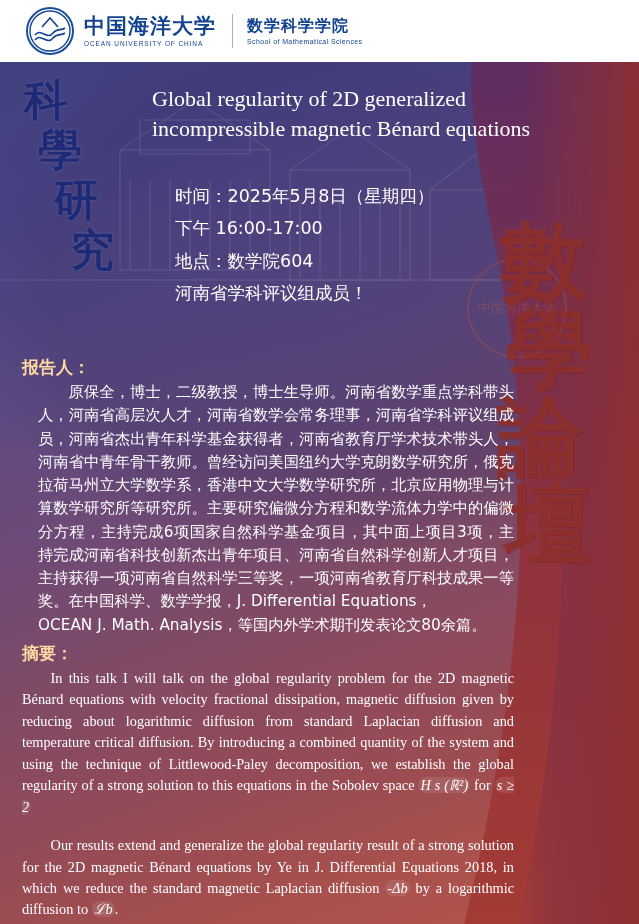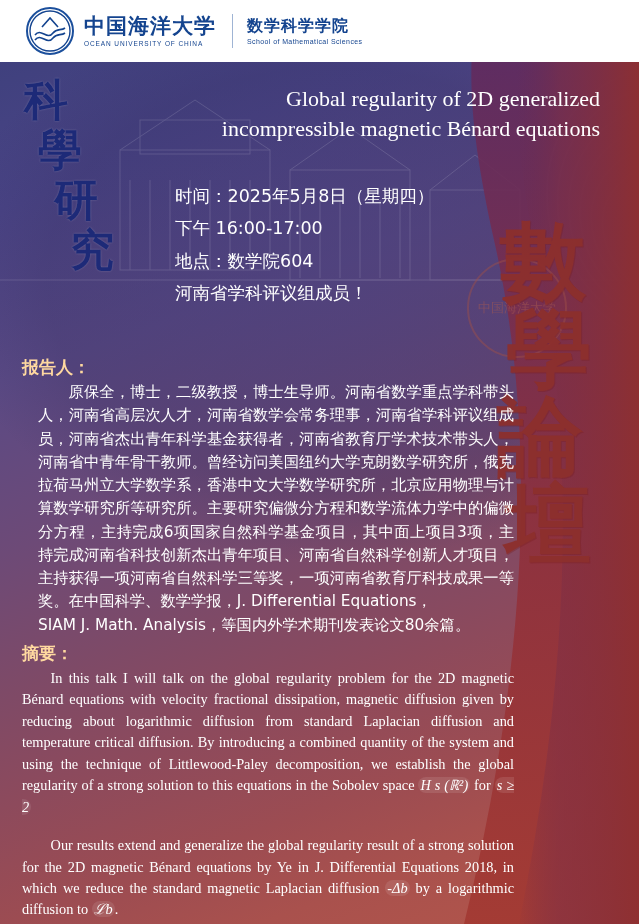--- a/index.html
+++ b/index.html
@@ -184,24 +184,24 @@
     align-items: center;
     justify-content: center;
     z-index: 2;
     font-family: "DejaVu Sans", sans-serif;
     pointer-events: none;
   }
 
   
   .en-title {
     position: absolute;
-    left: 140px;
+    left: 152px;
     top: 84px;
     width: 460px;
-    text-align: right;
+    text-align: left;
     color: #ffffff;
     font-size: 22px;
     line-height: 1.38;
     font-family: "Liberation Serif", serif;
     z-index: 5;
   }
 
   
   .info {
     position: absolute;
@@ -369,21 +369,21 @@
     <div>时间：2025年5月8日（星期四）</div>
     <div>下午  16:00-17:00</div>
     <div>地点：数学院604</div>
     <div>河南省学科评议组成员！</div>
   </div>
 
   <div class="section sec-speaker">
     <div class="sec-label">报告人：</div>
     <div class="cn-body">
       <span>原保全，博士，二级教授，博士生导师。河南省数学重点学科带头人，河南省高层次人才，河南省数学会常务理事，河南省学科评议组成员，河南省杰出青年科学基金获得者，河南省教育厅学术技术带头人，河南省中青年骨干教师。曾经访问美国纽约大学克朗数学研究所，俄克拉荷马州立大学数学系，香港中文大学数学研究所，北京应用物理与计算数学研究所等研究所。主要研究偏微分方程和数学流体力学中的偏微分方程，主持完成6项国家自然科学基金项目，其中面上项目3项，主持完成河南省科技创新杰出青年项目、河南省自然科学创新人才项目，主持获得一项河南省自然科学三等奖，一项河南省教育厅科技成果一等奖。在中国科学、数学学报，J. Differential Equations，</span>
-      <span class="tail">SIAM J. Math. Analysis，等国内外学术期刊发表论文80余篇。</span>
+      <span class="tail">OCEAN J. Math. Analysis，等国内外学术期刊发表论文80余篇。</span>
     </div>
   </div>
 
   <div class="section sec-abstract">
     <div class="sec-label">摘要：</div>
     <div class="en-body">
       <span>In this talk I will talk on the global regularity problem for the 2D magnetic Bénard equations with velocity fractional dissipation, magnetic diffusion given by reducing about logarithmic diffusion from standard Laplacian diffusion and temperature critical diffusion. By introducing a combined quantity of the system and using the technique of Littlewood-Paley decomposition, we establish the global regularity of a strong solution to this equations in the Sobolev space</span>
       <span class="math">H s (ℝ²)</span>
       <span>for</span>
       <span class="math">s ≥ 2</span>

